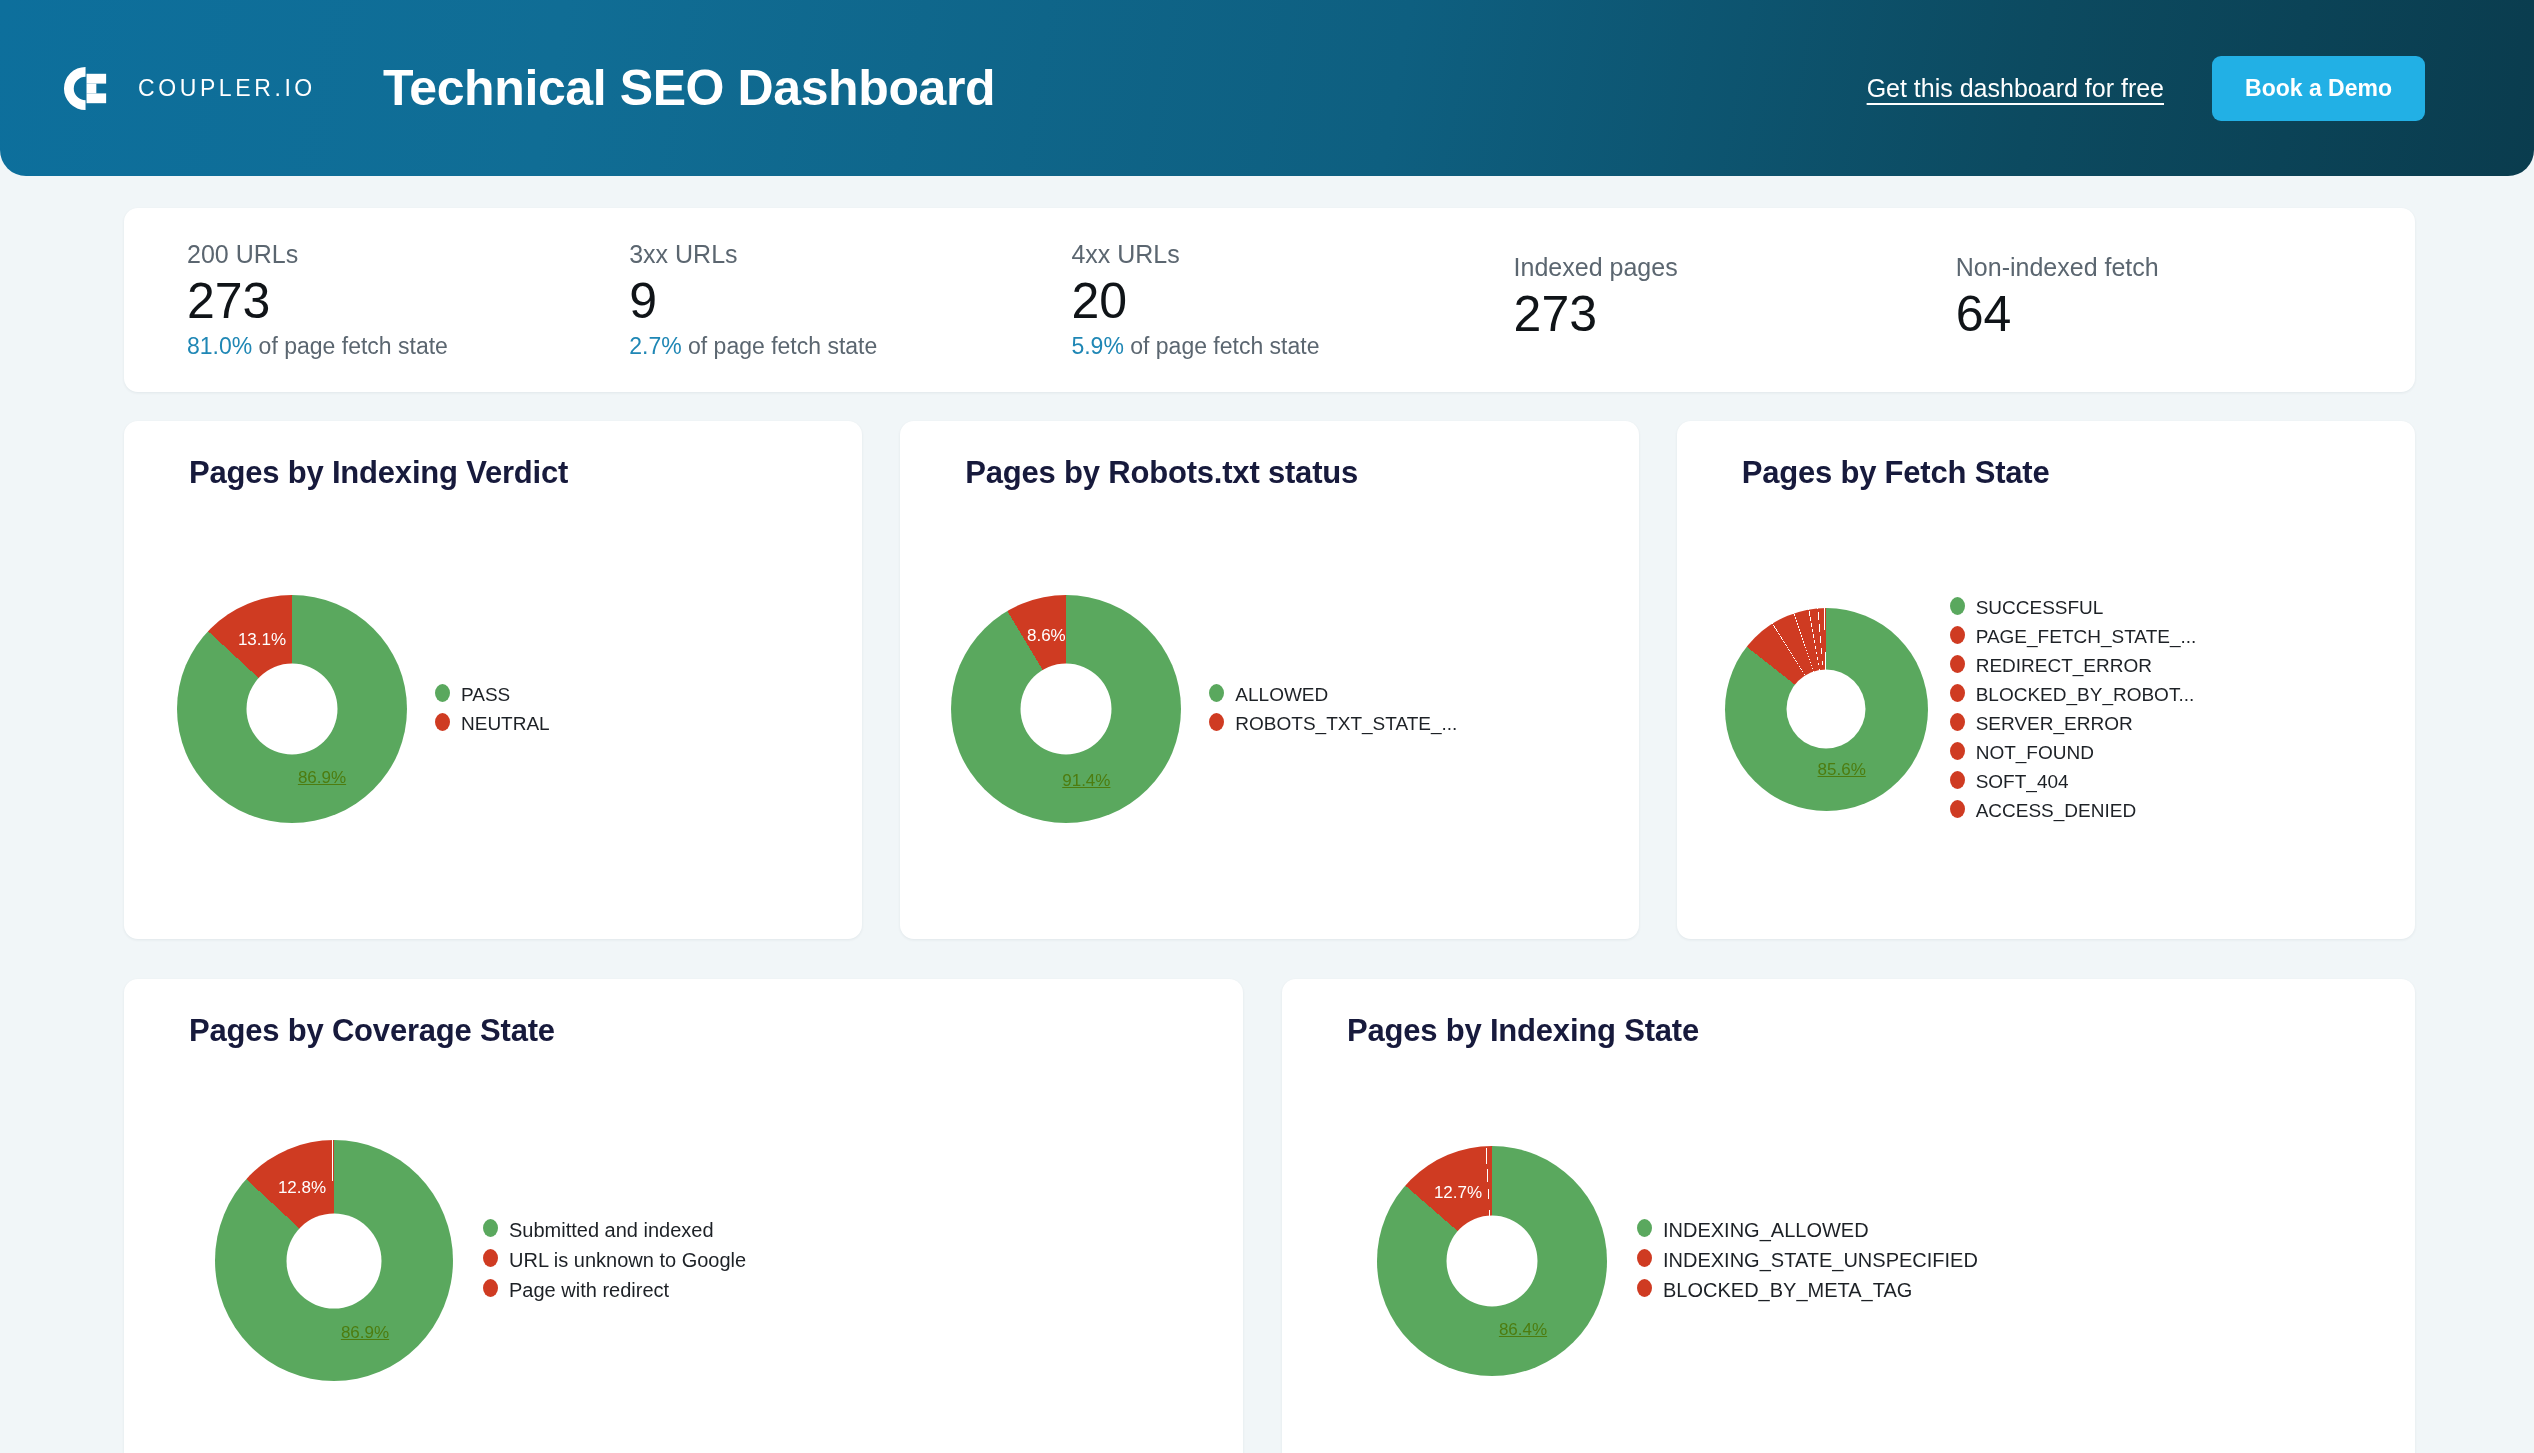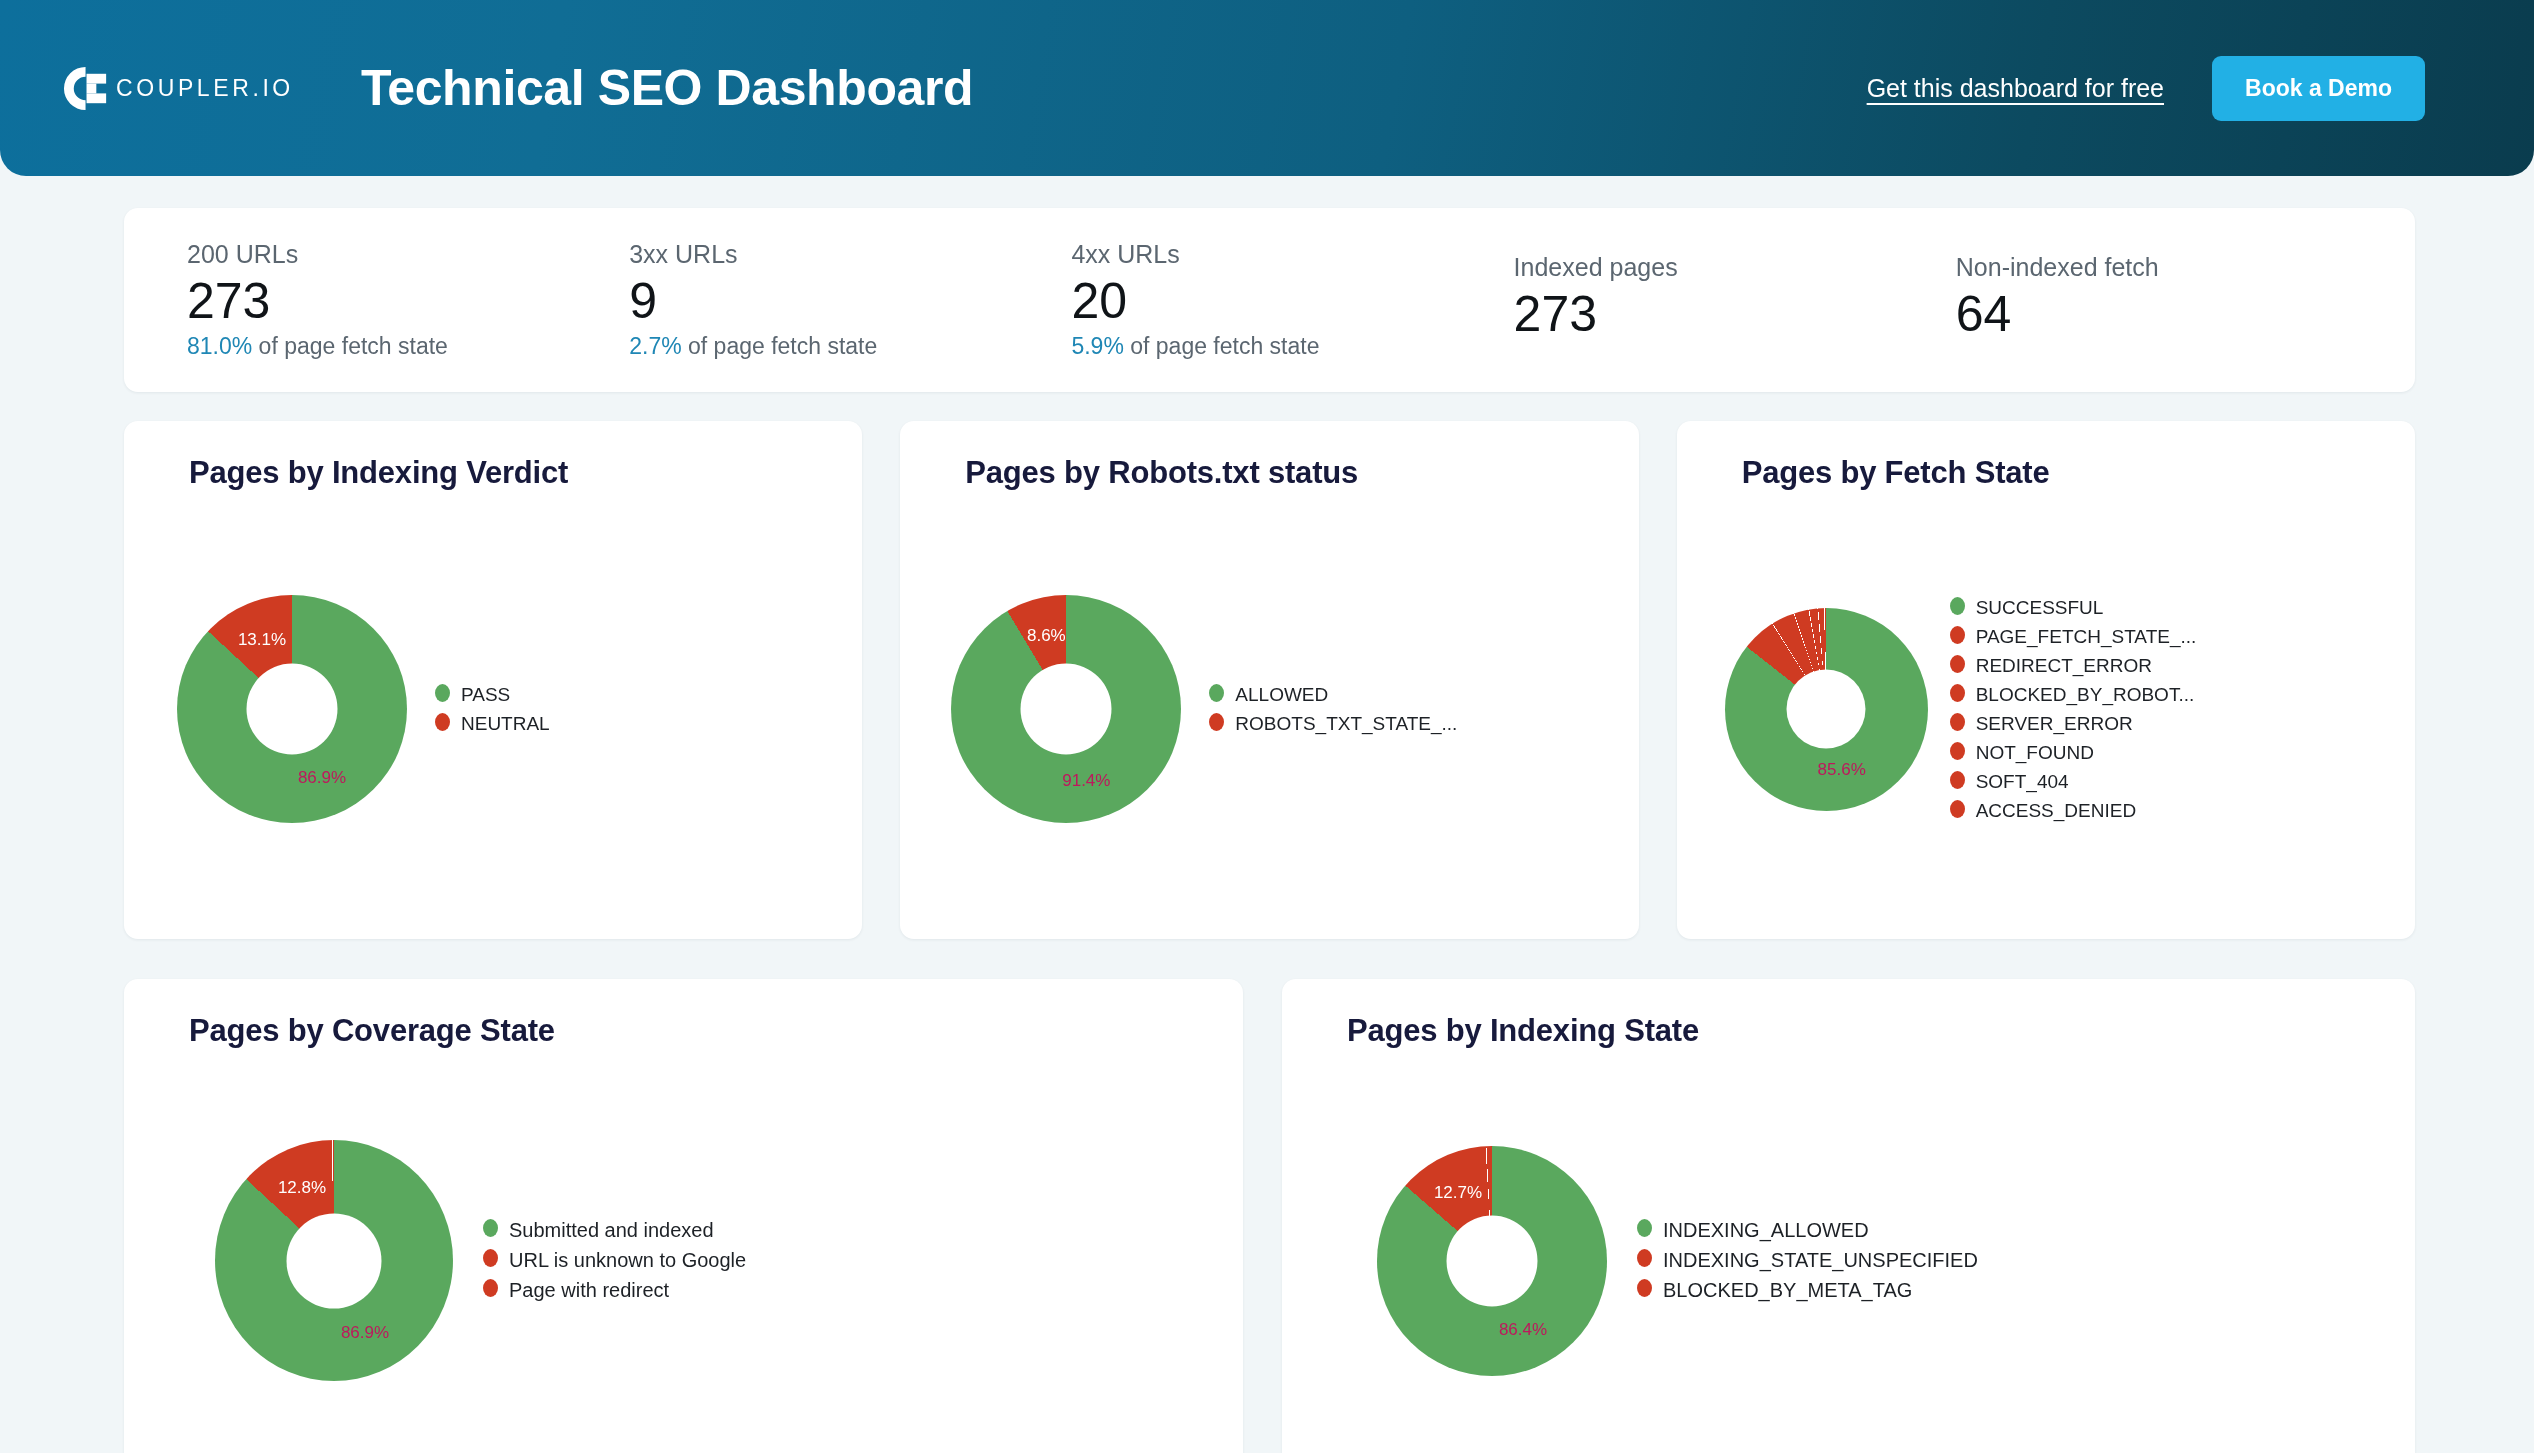--- a/index.html
+++ b/index.html
@@ -17,21 +17,21 @@
     position: relative;
     height: 176px;
     background: linear-gradient(100deg, #0d6f9c 0%, #106d95 22%, #0e5f80 55%, #0c4a60 80%, #0a3c4e 100%);
     border-bottom-left-radius: 26px;
     border-bottom-right-radius: 26px;
     display: flex;
     align-items: center;
     padding: 0 109px 0 59px;
   }
 
-  .brand { display: flex; align-items: center; }
+  .brand { display: flex; align-items: center; gap: 22px; }
 
   .logo-mark { width: 57px; height: 51px; display: block; }
 
   .brand-word {
     color: #ffffff;
     font-size: 23px;
     letter-spacing: 3.6px;
     font-weight: 500;
     white-space: nowrap;
   }
@@ -171,21 +171,21 @@
   }
 
   .slice-label {
     position: absolute;
     font-size: 17px;
     white-space: nowrap;
     transform: translate(-50%, -50%);
   }
 
   .slice-label.light { color: #ffffff; }
-  .slice-label.dark  { color: #be185d; }
+  .slice-label.dark  { color: #4d7c0f; text-decoration: underline; }
 
   
   .legend {
     display: flex;
     flex-direction: column;
     justify-content: center;
     gap: 7px;
   }
 
   .legend-item {

